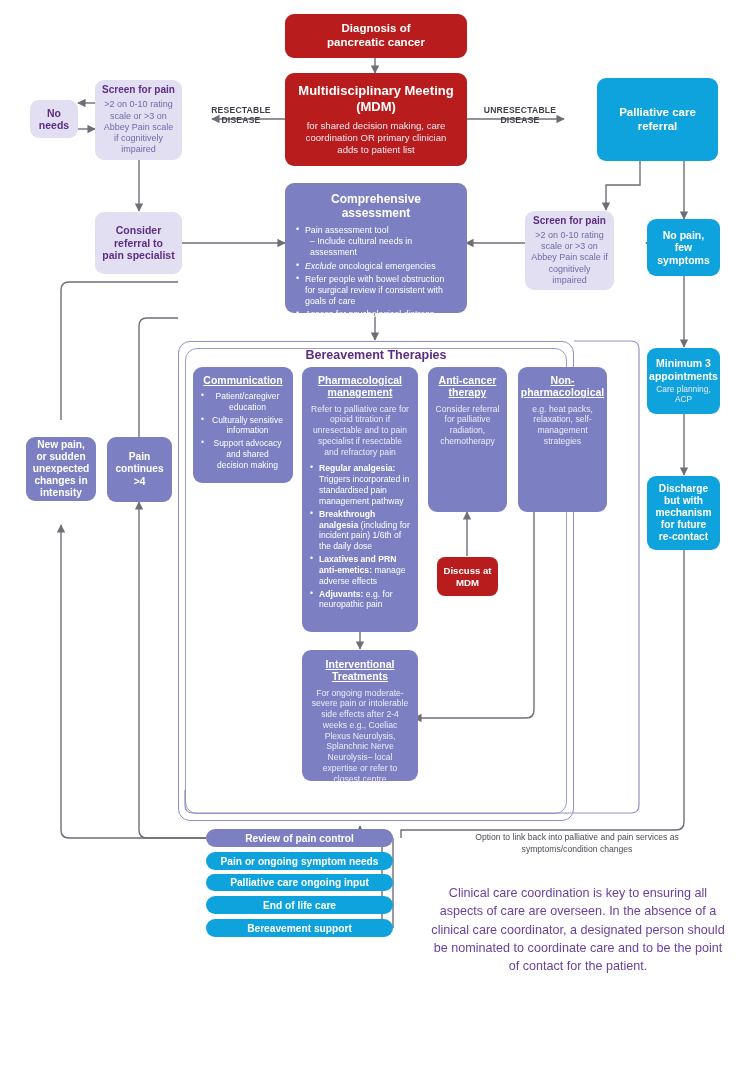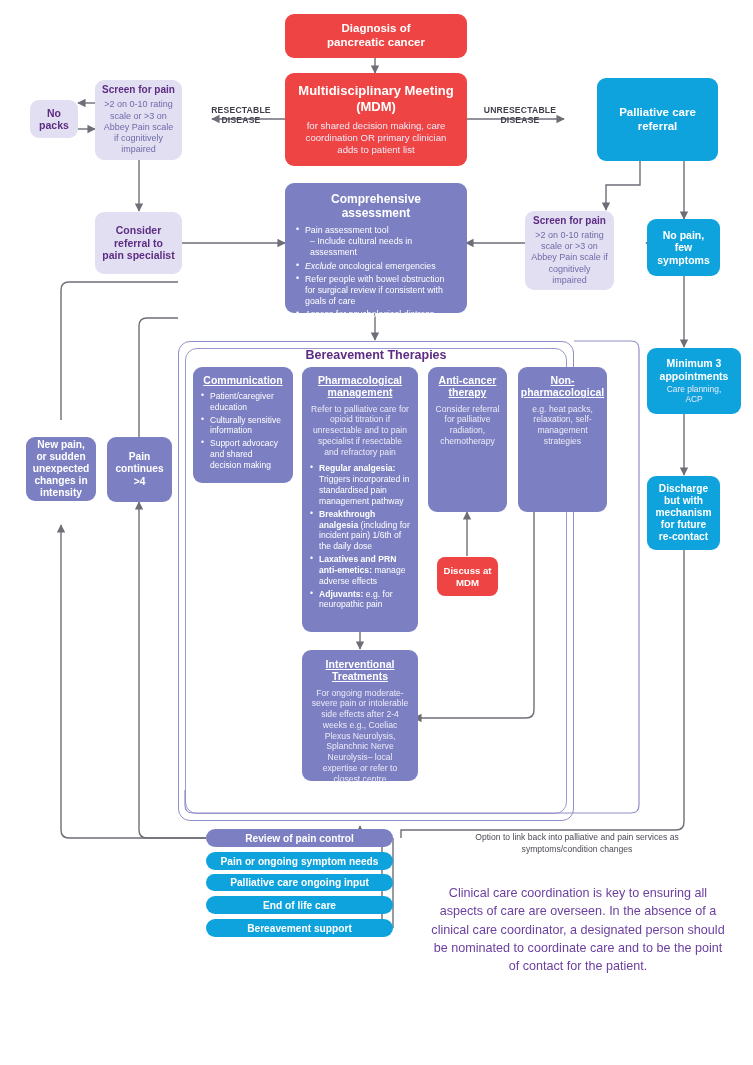--- a/index.html
+++ b/index.html
@@ -5,21 +5,21 @@
   html,body{margin:0;padding:0;background:#ffffff;}
   body{font-family:"Liberation Sans",sans-serif;}
   #stage{position:relative;width:753px;height:1065px;background:#ffffff;overflow:hidden;}
 
   .box{position:absolute;box-sizing:border-box;display:flex;flex-direction:column;
        align-items:center;justify-content:center;text-align:center;border-radius:9px;}
   .box .ttl{font-weight:bold;line-height:1.18;}
   .box .sub{line-height:1.25;}
 
   
-  .c-darkpurple{background:#ef4444;color:#ffffff;}
+  .c-darkpurple{background:#b91c1c;color:#ffffff;}
   .c-blue{background:#0FA3DD;color:#ffffff;}
   .c-midpurple{background:#7C80C2;color:#ffffff;}
   .c-lav{background:#E3DFF3;color:#5C2D82;}
 
   .c-lav .sub{color:#6E6BA8;}
   .c-darkpurple .sub,.c-blue .sub,.c-midpurple .sub{color:#EDEAF7;}
 
   
   .pill{position:absolute;box-sizing:border-box;display:flex;align-items:center;
         justify-content:center;text-align:center;border-radius:13px;font-weight:bold;}
@@ -133,21 +133,21 @@
     <div class="sub" style="font-size:9.6px;margin-top:6px;">for shared decision making, care coordination OR primary clinician adds to patient list</div>
   </div>
 
   <div class="box c-lav" style="left:95px;top:80px;width:87px;height:80px;padding:6px 6px;">
     <div class="ttl" style="font-size:10px;">Screen for pain</div>
     <div class="sub" style="font-size:9px;margin-top:3px;">&gt;2 on 0-10 rating scale or &gt;3 on Abbey Pain scale if cognitively impaired</div>
   </div>
 
   <div class="box c-lav" style="left:30px;top:100px;width:48px;height:38px;padding:2px;">
     <div class="ttl" style="font-size:10.5px;white-space:pre-line;">No
-packs</div>
+needs</div>
   </div>
 
   <div class="box c-blue" style="left:597px;top:78px;width:121px;height:83px;padding:4px 6px;">
     <div class="ttl" style="font-size:11.5px;white-space:pre-line;">Palliative care
 referral</div>
   </div>
 
   <div class="edgelabel" style="left:196px;top:105px;width:90px;font-size:8.6px;white-space:pre-line;">RESECTABLE
 DISEASE</div>
   <div class="edgelabel" style="left:472px;top:105px;width:96px;font-size:8.6px;white-space:pre-line;">UNRESECTABLE
@@ -174,21 +174,21 @@
     <div class="ttl" style="font-size:10px;">Screen for pain</div>
     <div class="sub" style="font-size:9px;margin-top:3px;">&gt;2 on 0-10 rating scale or &gt;3 on Abbey Pain scale if cognitively impaired</div>
   </div>
 
   <div class="box c-blue" style="left:647px;top:219px;width:73px;height:57px;padding:2px;">
     <div class="ttl" style="font-size:10.5px;white-space:pre-line;">No pain,
 few
 symptoms</div>
   </div>
 
-  <div class="box c-blue" style="left:647px;top:348px;width:94px;height:66px;padding:3px;">
+  <div class="box c-blue" style="left:647px;top:348px;width:73px;height:66px;padding:3px;">
     <div class="ttl" style="font-size:10.5px;white-space:pre-line;">Minimum 3
 appointments</div>
     <div class="sub" style="font-size:8.4px;white-space:pre-line;margin-top:2px;">Care planning,
 ACP</div>
   </div>
 
   <div class="box c-blue" style="left:647px;top:476px;width:73px;height:74px;padding:3px;">
     <div class="ttl" style="font-size:10.2px;white-space:pre-line;">Discharge
 but with
 mechanism
@@ -205,21 +205,21 @@
   </div>
 
   <div class="box c-midpurple" style="left:107px;top:437px;width:65px;height:65px;padding:3px;">
     <div class="ttl" style="font-size:10.2px;white-space:pre-line;">Pain
 continues
 &gt;4</div>
   </div>
 
   <div class="box c-midpurple" style="left:193px;top:367px;width:100px;height:116px;padding:7px 8px;justify-content:flex-start;">
     <div class="ttl ul" style="font-size:10.5px;margin-bottom:5px;">Communication</div>
-    <ul class="blist" style="font-size:8.5px;">
+    <ul class="blist" style="font-size:8.5px;text-align:center;">
       <li><span>Patient/caregiver education</span></li>
       <li><span>Culturally sensitive information</span></li>
       <li><span>Support advocacy and shared decision making</span></li>
     </ul>
   </div>
 
   <div class="box c-midpurple" style="left:302px;top:367px;width:116px;height:265px;padding:7px 8px;justify-content:flex-start;">
     <div class="ttl ul" style="font-size:10.5px;white-space:pre-line;">Pharmacological
 management</div>
     <div class="sub" style="font-size:8.6px;margin:5px 0 6px;text-align:center;">Refer to palliative care for opioid titration if unresectable and to pain specialist if resectable and refractory pain</div>

